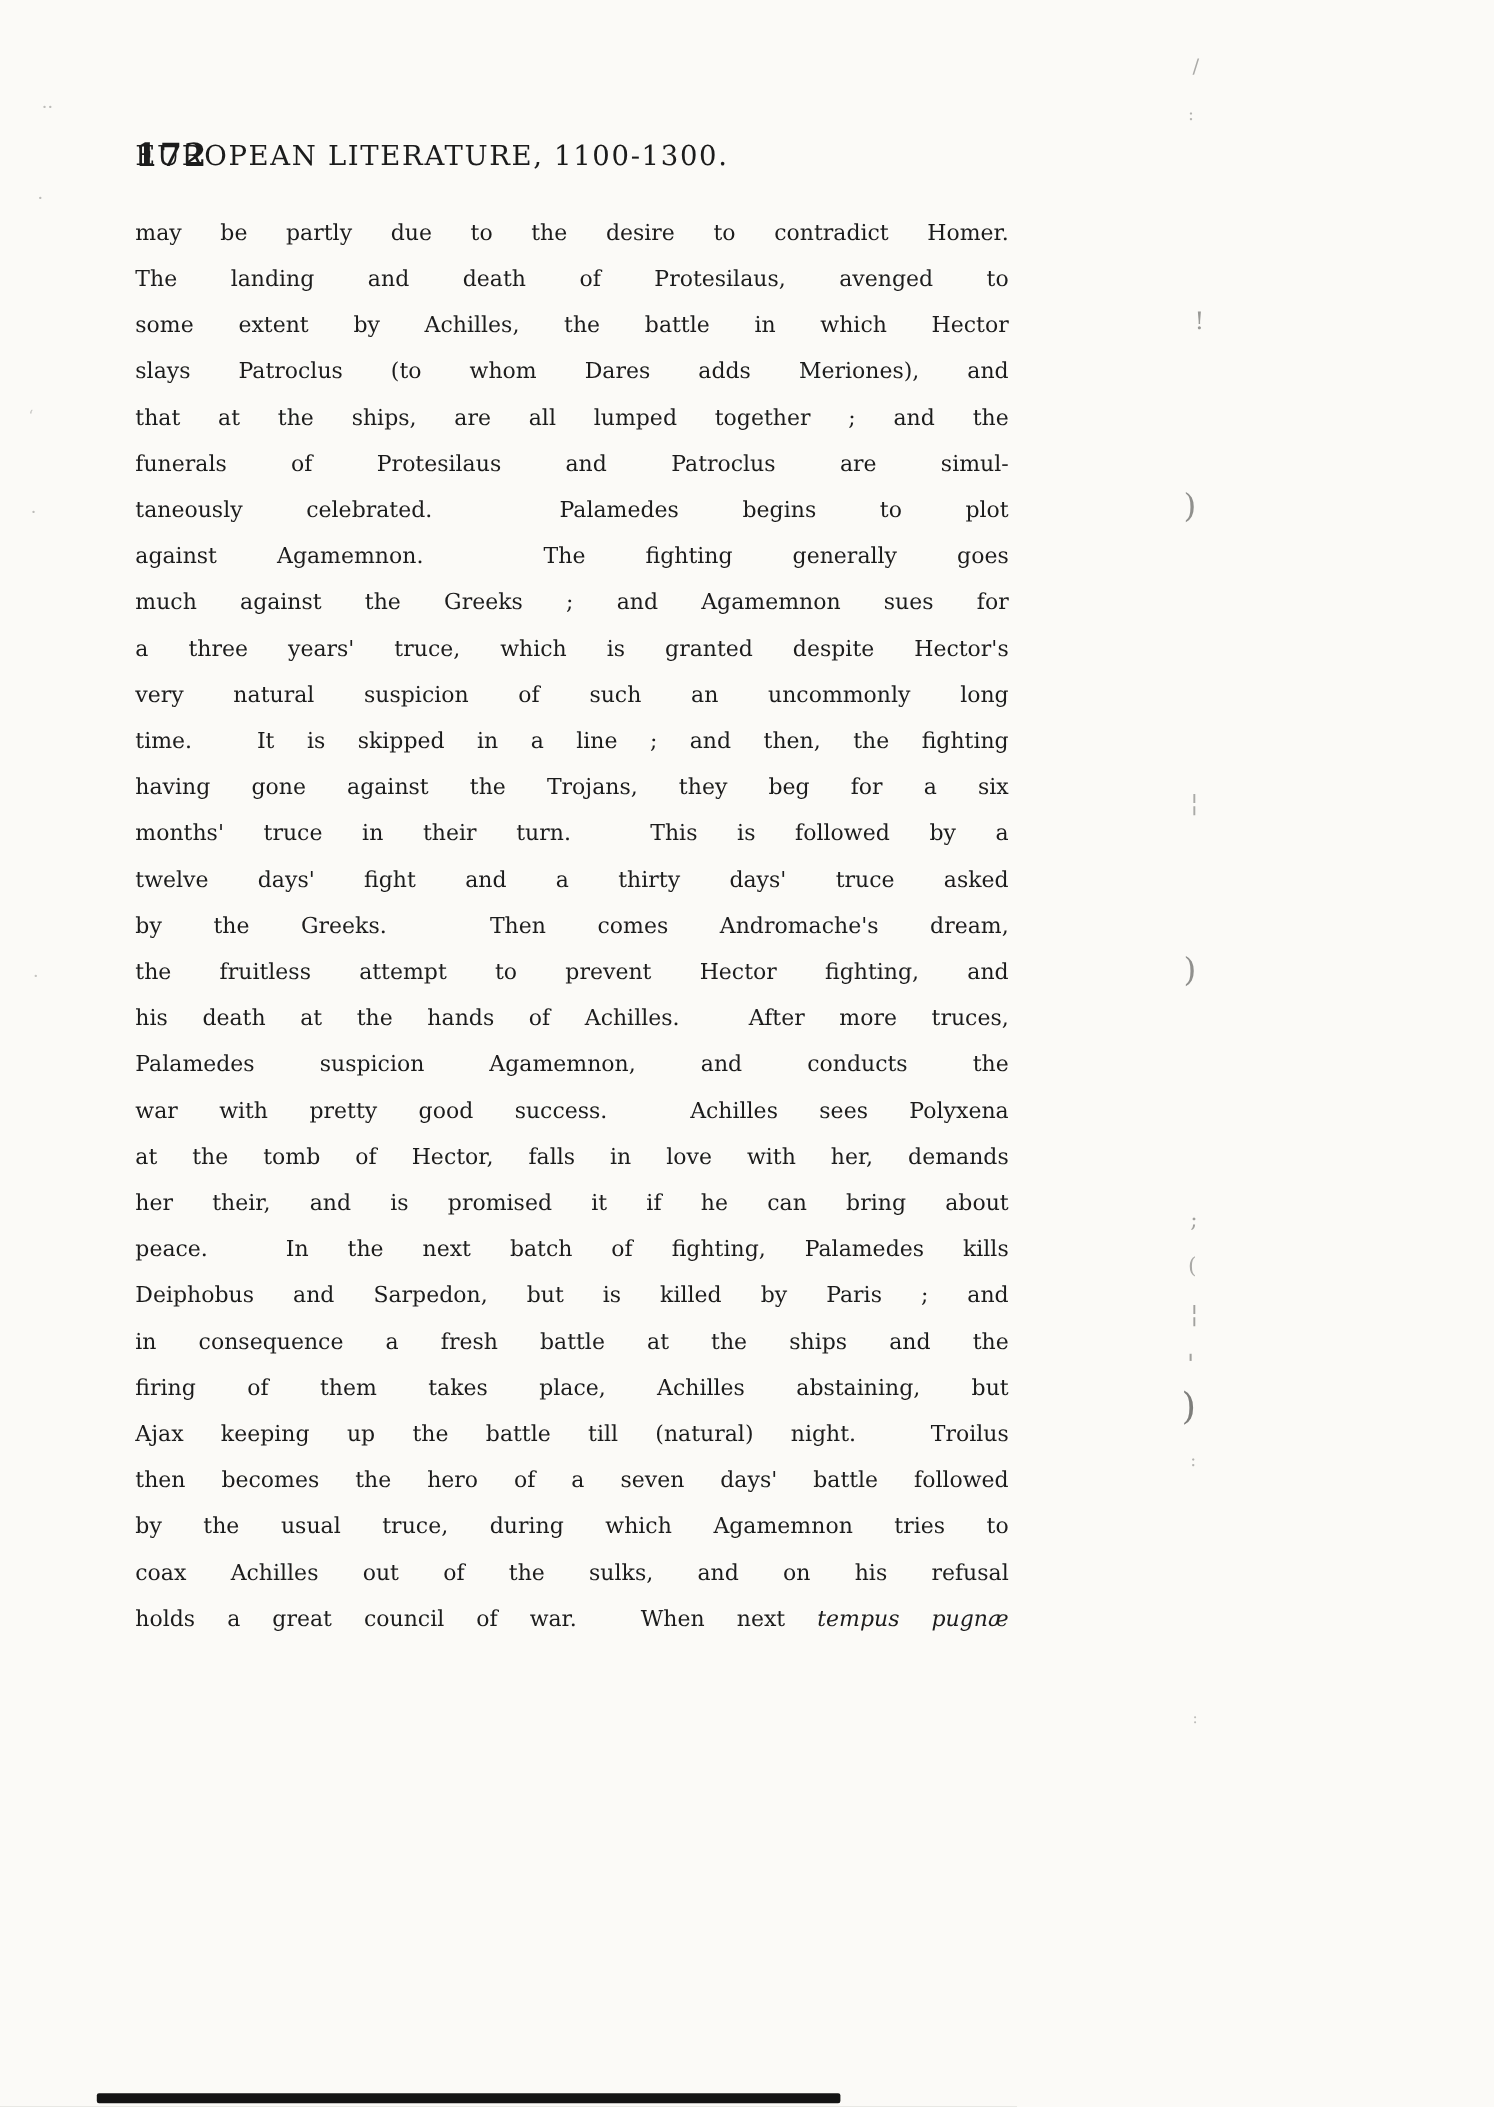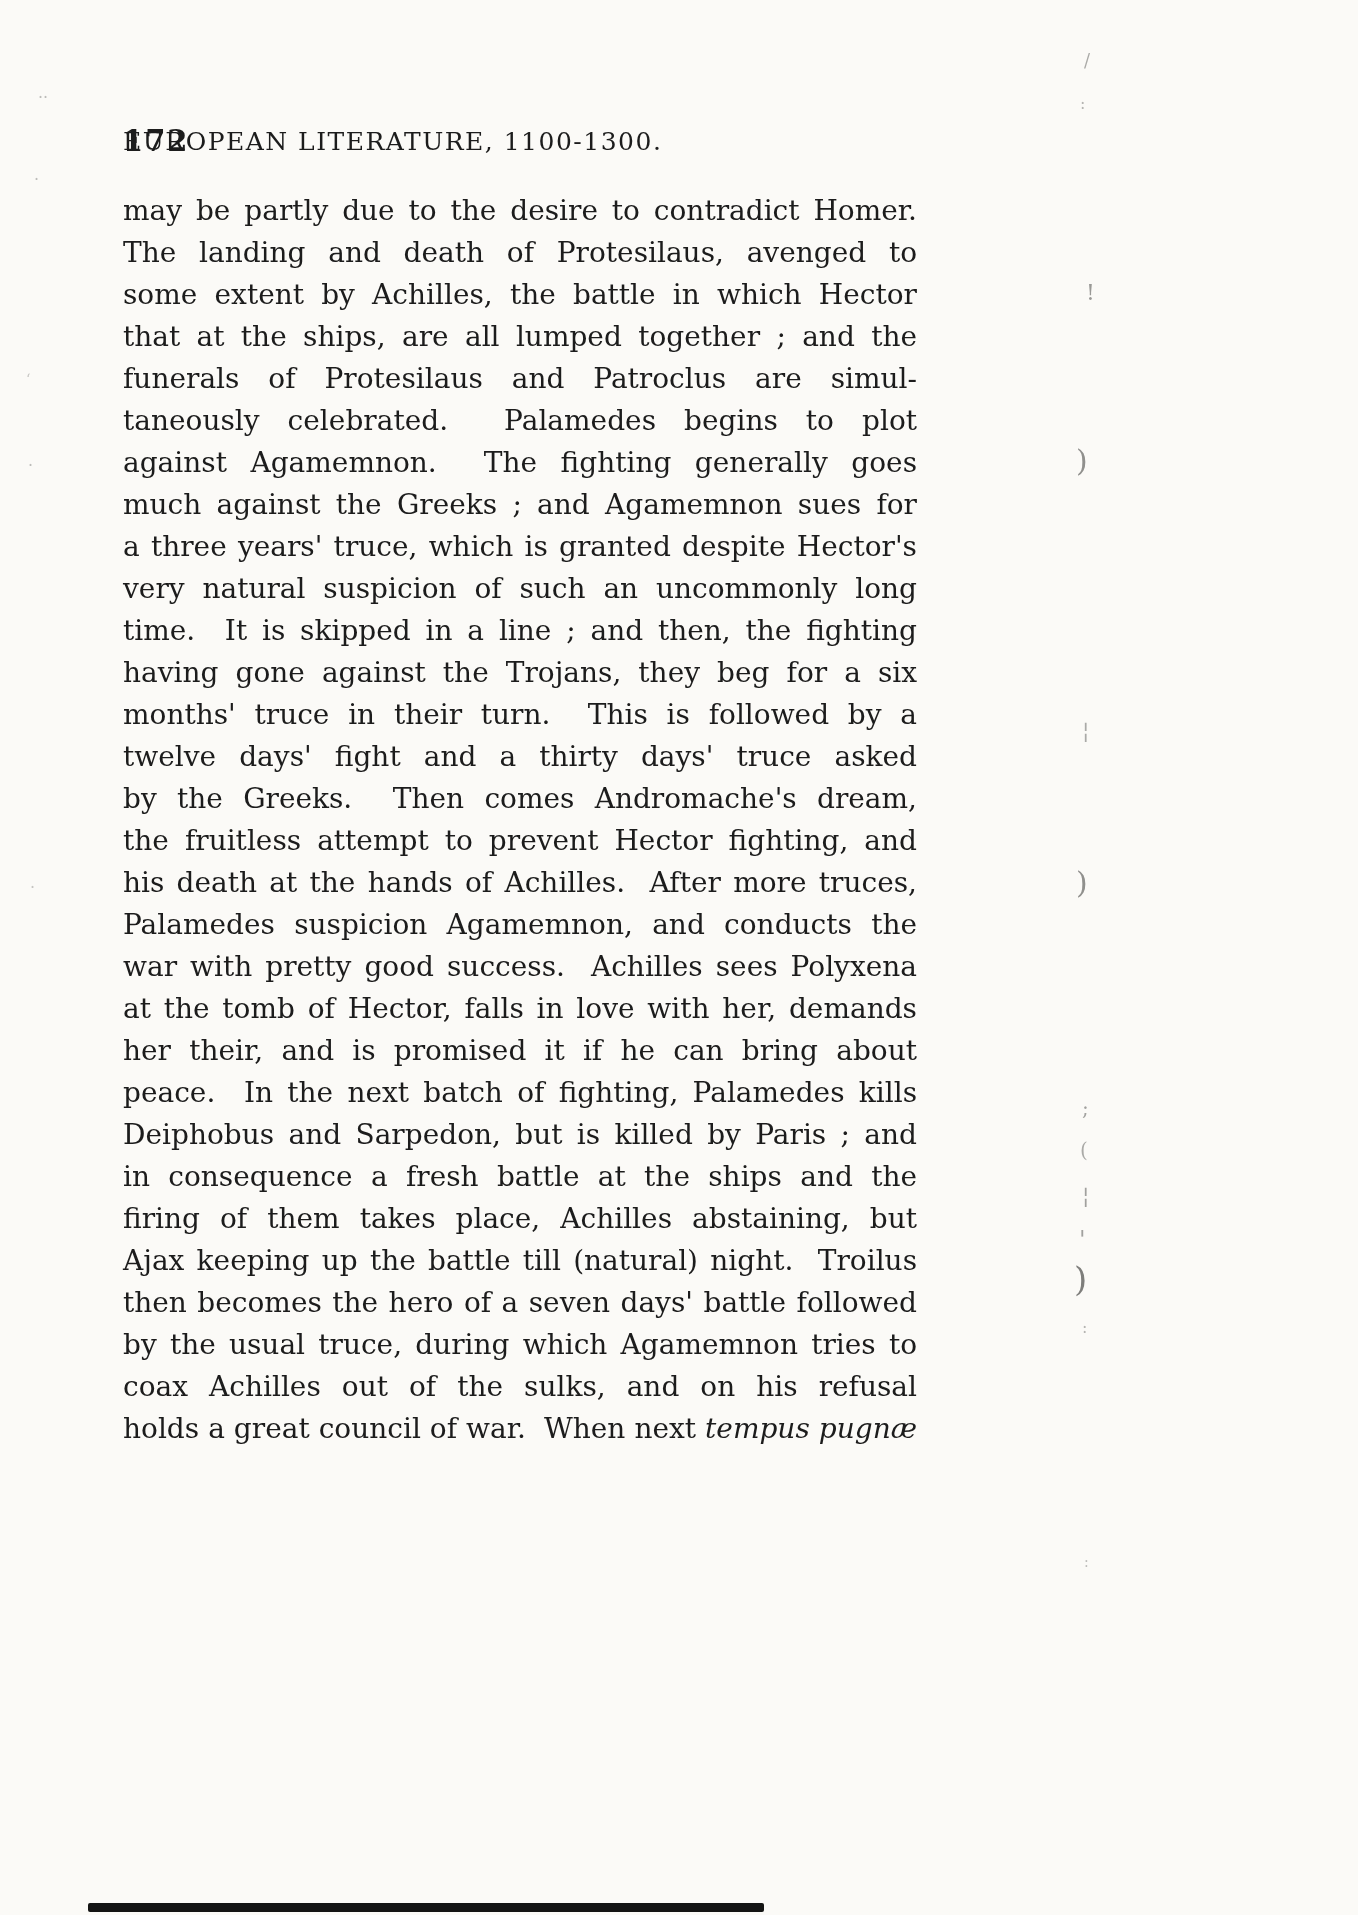--- a/index.html
+++ b/index.html
@@ -35,21 +35,21 @@
   .running-header {
     text-align: left;
     font-size: 25px;
     letter-spacing: 1.5px;
     padding-top: 5px;
     white-space: nowrap;
     margin-top: 36px;
   }
   .body-text {
     margin-top: 26px;
-    font-size: 28px;
+    font-size: 20px;
     line-height: 42px;
   }
   .line {
     text-align: justify;
     text-align-last: justify;
     white-space: normal;
   }
   .italic { font-style: italic; }
   .artifact {
     position: absolute;
@@ -78,20 +78,21 @@
     <div class="header-row">
       <span class="page-number">172</span>
       <div class="running-header">EUROPEAN LITERATURE, 1100-1300.</div>
     </div>
 
     <div class="body-text">
 
     <div class="line"><span>may be partly due to the desire to contradict Homer.</span></div>
         <div class="line"><span>The landing and death of Protesilaus, avenged to</span></div>
         <div class="line"><span>some extent by Achilles, the battle in which Hector</span></div>
+        <div class="line"><span>slays Patroclus (to whom Dares adds Meriones), and</span></div>
         <div class="line"><span>that at the ships, are all lumped together ; and the</span></div>
         <div class="line"><span>funerals of Protesilaus and Patroclus are simul-</span></div>
         <div class="line"><span>taneously celebrated.&nbsp; Palamedes begins to plot</span></div>
         <div class="line"><span>against Agamemnon.&nbsp; The fighting generally goes</span></div>
         <div class="line"><span>much against the Greeks ; and Agamemnon sues for</span></div>
         <div class="line"><span>a three years' truce, which is granted despite Hector's</span></div>
         <div class="line"><span>very natural suspicion of such an uncommonly long</span></div>
         <div class="line"><span>time.&nbsp; It is skipped in a line ; and then, the fighting</span></div>
         <div class="line"><span>having gone against the Trojans, they beg for a six</span></div>
         <div class="line"><span>months' truce in their turn.&nbsp; This is followed by a</span></div>

